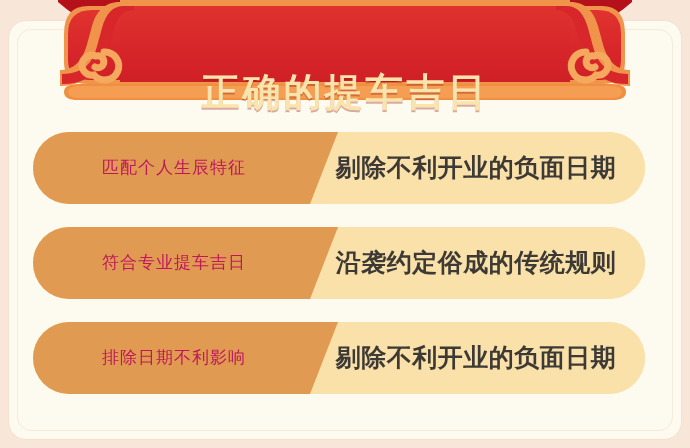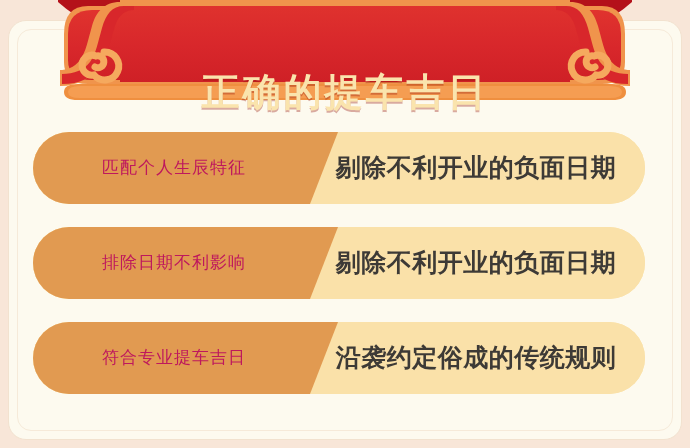--- a/index.html
+++ b/index.html
@@ -255,30 +255,30 @@
         <div class="row-desc">剔除不利开业的负面日期</div>
       </div>
     </div>
 
     <div class="row">
       <svg class="row-left-bg" width="612" height="72" viewBox="0 0 612 72" preserveAspectRatio="none">
         <rect x="0" y="0" width="612" height="72" fill="#fae1a9"></rect>
         <path d="M0 0 L305 0 L277 72 L0 72 Z" fill="#e19a51"></path>
       </svg>
       <div class="row-content">
-        <div class="row-label">排除日期不利影响</div>
-        <div class="row-desc">剔除不利开业的负面日期</div>
+        <div class="row-label">符合专业提车吉日</div>
+        <div class="row-desc">沿袭约定俗成的传统规则</div>
       </div>
     </div>
 
     <div class="row">
       <svg class="row-left-bg" width="612" height="72" viewBox="0 0 612 72" preserveAspectRatio="none">
         <rect x="0" y="0" width="612" height="72" fill="#fae1a9"></rect>
         <path d="M0 0 L305 0 L277 72 L0 72 Z" fill="#e19a51"></path>
       </svg>
       <div class="row-content">
-        <div class="row-label">符合专业提车吉日</div>
-        <div class="row-desc">沿袭约定俗成的传统规则</div>
+        <div class="row-label">排除日期不利影响</div>
+        <div class="row-desc">剔除不利开业的负面日期</div>
       </div>
     </div>
 
   </div>
 </div>
 
 </body></html>

